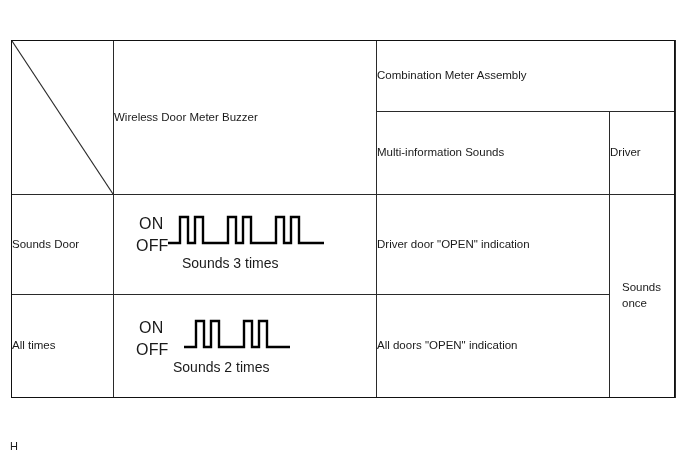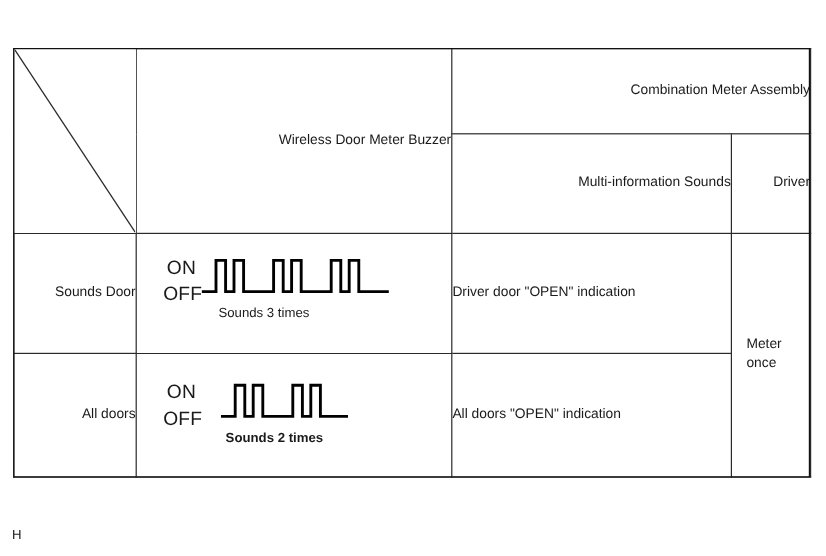--- a/index.html
+++ b/index.html
@@ -39,21 +39,21 @@
     position: absolute;
     left: 11px;
     top: 40px;
     width: 664px;
     height: 358px;
     border: 1.6px solid #111111;
     box-sizing: border-box;
     pointer-events: none;
   }
 
-  .c-center { text-align: right; border-radius: 19px; }
+  .c-center { text-align: left; border-radius: 19px; }
   .c-left   { text-align: left; padding-left: 14px; }
 
   
   .corner-cell {
     position: relative;
     overflow: hidden;
   }
   .corner-cell svg {
     position: absolute;
     left: 0;
@@ -78,36 +78,36 @@
     letter-spacing: 0.2px;
     color: #1a1a1a;
     white-space: nowrap;
   }
   .wave-svg {
     position: absolute;
     display: block;
   }
   .wave-caption {
     position: absolute;
-    font-size: 11px;
+    font-size: 14px;
     color: #1a1a1a;
     white-space: nowrap;
   }
 
   
   .row-driver .lbl-on   { left: 25px; top: 20px; }
   .row-driver .lbl-off  { left: 22px; top: 42px; }
   .row-driver .wave-svg { left: 54px; top: 18px; }
   .row-driver .wave-caption { left: 68px; top: 60px; }
 
   
   .row-alldoors .lbl-on   { left: 25px; top: 24px; }
   .row-alldoors .lbl-off  { left: 22px; top: 46px; }
   .row-alldoors .wave-svg { left: 70px; top: 22px; }
-  .row-alldoors .wave-caption { left: 74px; top: 64px; font-weight: bold; }
+  .row-alldoors .wave-caption { left: 59px; top: 64px; }
 
   .cell-text {
     display: block;
     line-height: 1.38;
   }
 
   
   #page-glyph {
     position: absolute;
     left: 10px;
@@ -162,27 +162,27 @@
           <svg class="wave-svg" width="160" height="34" viewBox="0 0 160 34">
             <polyline fill="none" stroke="#000000" stroke-width="2.4" stroke-linejoin="miter" stroke-linecap="butt" points="0,30 12,30 12,4 20,4 20,30 27,30 27,4 35,4 35,30 60,30 60,4 68,4 68,30 75,30 75,4 83,4 83,30 108,30 108,4 116,4 116,30 123,30 123,4 131,4 131,30 156,30"></polyline>
           </svg>
           <span class="wave-caption">Sounds 3 times</span>
         </div>
       </td>
       <td class="c-left">
         <span class="cell-text">Driver door "OPEN" indication</span>
       </td>
       <td class="c-left" rowspan="2" style="padding-left:12px">
-        <span class="cell-text">Meter once</span>
+        <span class="cell-text">Sounds once</span>
       </td>
     </tr>
 
     <tr>
       <td class="c-center" style="height:102px">
-        <span class="cell-text">All doors</span>
+        <span class="cell-text">All times</span>
       </td>
       <td class="wave-cell row-alldoors">
         <div class="wave-wrap">
           <span class="onoff lbl-on">ON</span>
           <span class="onoff lbl-off">OFF</span>
           <svg class="wave-svg" width="110" height="34" viewBox="0 0 110 34">
             <polyline fill="none" stroke="#000000" stroke-width="2.4" stroke-linejoin="miter" stroke-linecap="butt" points="0,30 12,30 12,4 20,4 20,30 27,30 27,4 35,4 35,30 60,30 60,4 68,4 68,30 75,30 75,4 83,4 83,30 106,30"></polyline>
           </svg>
           <span class="wave-caption">Sounds 2 times</span>
         </div>

